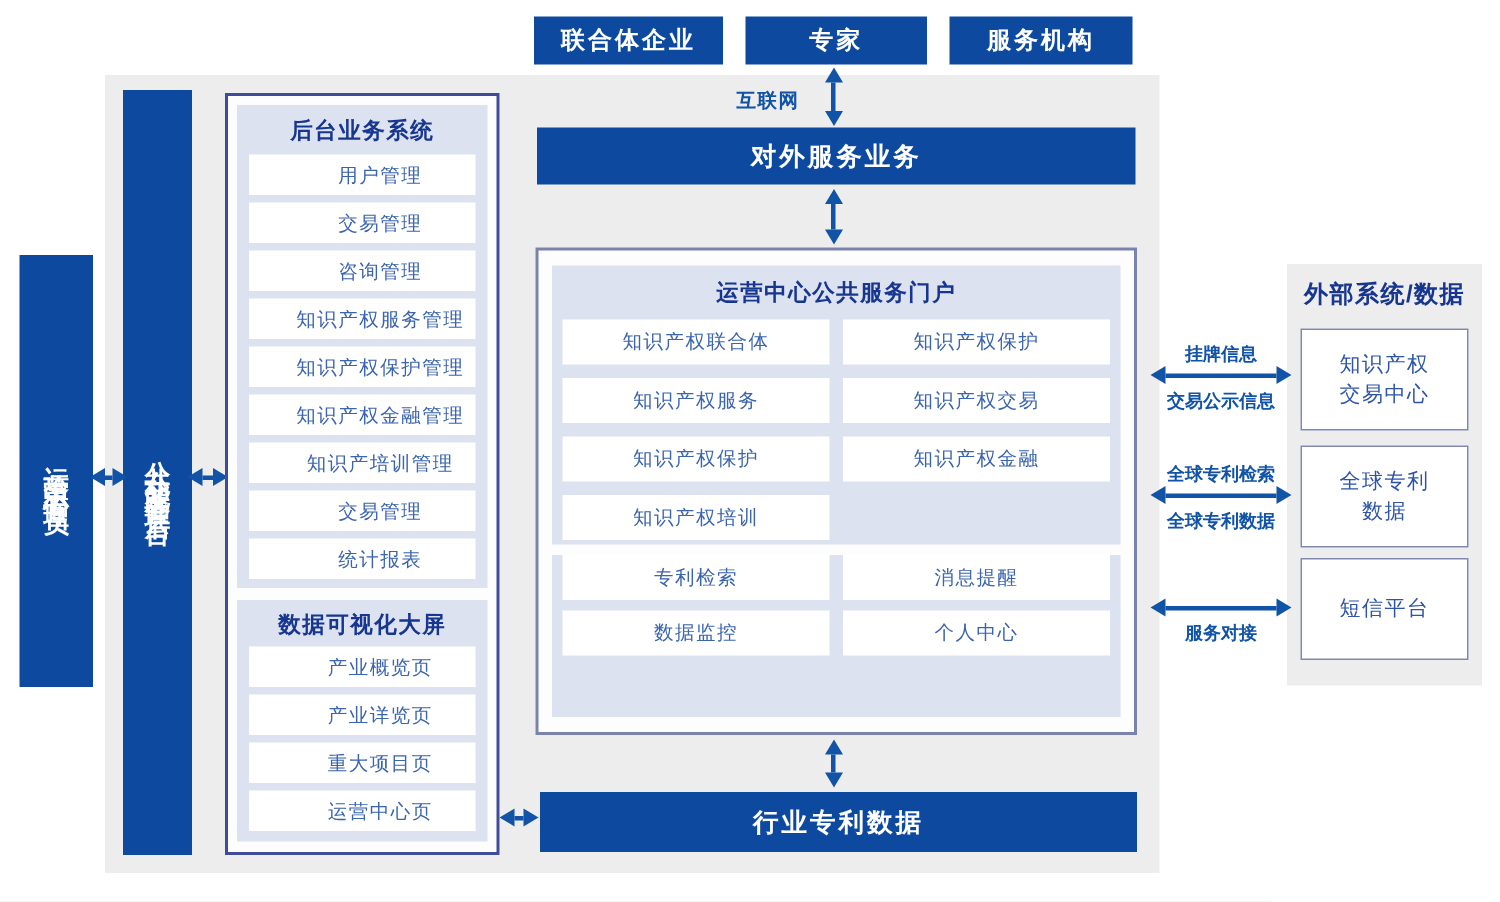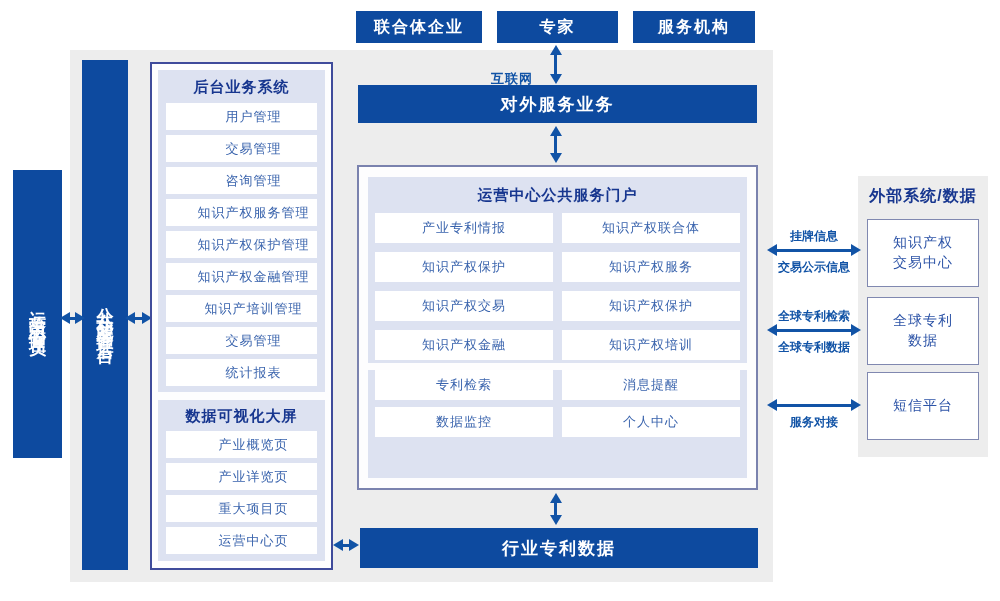--- a/index.html
+++ b/index.html
@@ -50,21 +50,21 @@
 </head>
 <body>
 
 <div class="panel" style="left:70px;top:50px;width:703px;height:532px;"></div>
 <div class="panel" style="left:858px;top:176px;width:130px;height:281px;"></div>
 
 <div class="bluebox" style="left:356px;top:11px;width:126px;height:32px;font-size:16px;">联合体企业</div>
 <div class="bluebox" style="left:497px;top:11px;width:121px;height:32px;font-size:16px;">专家</div>
 <div class="bluebox" style="left:633px;top:11px;width:122px;height:32px;font-size:16px;">服务机构</div>
 
-<div class="internet" style="left:484px;top:70px;width:56px;">互联网</div>
+<div class="internet" style="left:484px;top:58px;width:56px;">互联网</div>
 <div class="varrow" style="left:548px;top:45px;width:15px;height:39px;">
   <i class="hu"></i>
     <i class="sv"></i>
     <i class="hd"></i>
 </div>
 
 <div class="bluebox" style="left:358px;top:85px;width:399px;height:38px;font-size:17px;">对外服务业务</div>
 
 <div class="varrow" style="left:548px;top:126px;width:15px;height:37px;">
   <i class="hu"></i>
@@ -110,21 +110,20 @@
     <div class="witem">重大项目页</div>
     <div class="witem">运营中心页</div>
   </div>
 </div>
 
 <div class="outerbox center-outer" style="left:357px;top:165px;width:401px;height:325px;"></div>
 
 <div class="lav" style="left:368px;top:177px;width:379px;height:186px;">
   <div class="sec-title" style="padding:9px 0 8px;">运营中心公共服务门户</div>
   <div class="grid2">
-    <div class="witem">产业专利情报</div>
     <div class="witem">知识产权联合体</div>
     <div class="witem">知识产权保护</div>
     <div class="witem">知识产权服务</div>
     <div class="witem">知识产权交易</div>
     <div class="witem">知识产权保护</div>
     <div class="witem">知识产权金融</div>
     <div class="witem">知识产权培训</div>
   </div>
 </div>
 

